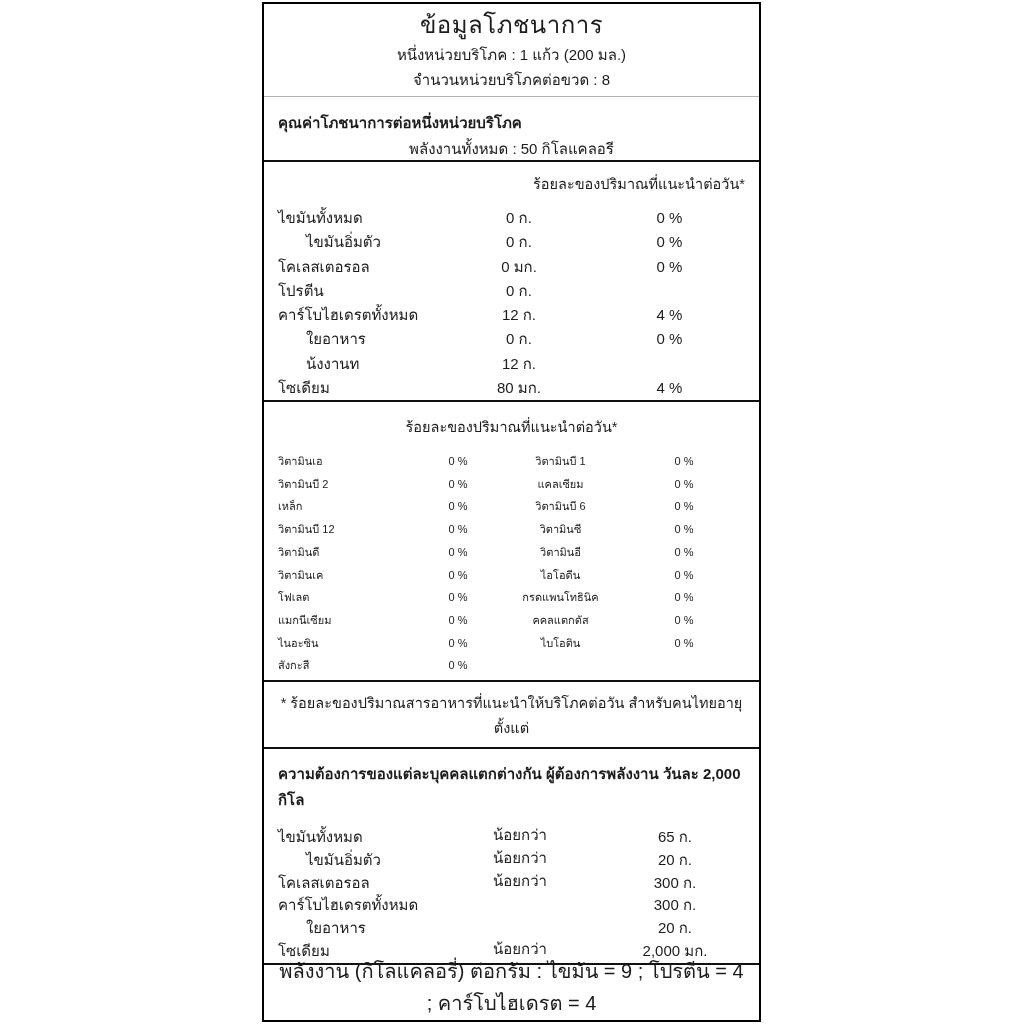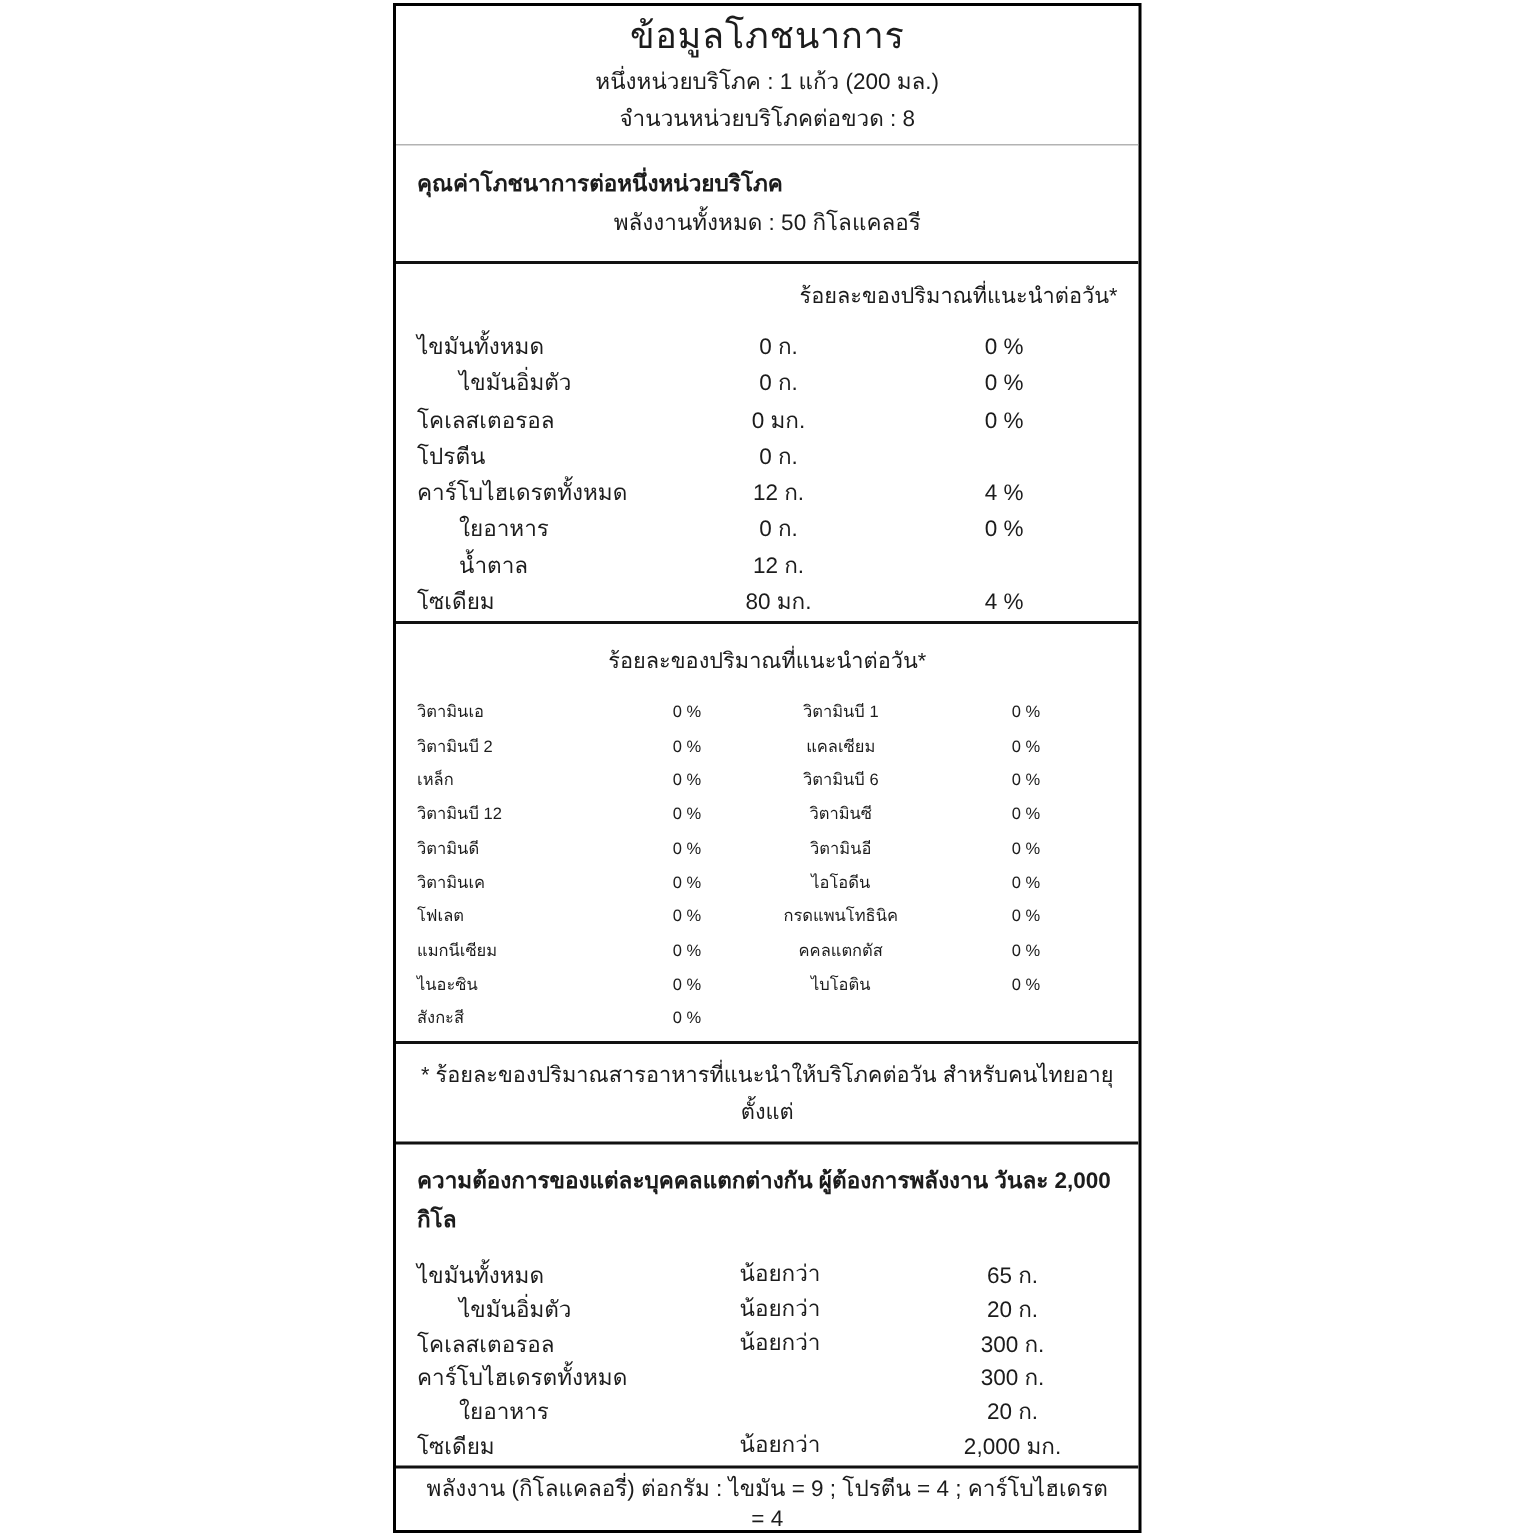--- a/index.html
+++ b/index.html
@@ -27,21 +27,21 @@
     text-align: center;
     font-size: 24px;
     font-weight: 400;
     line-height: 34px;
     margin-top: 4px;
     letter-spacing: 0.5px;
   }
   .serving-line { font-size: 15px; line-height: 25px; text-align: center; }
 
   
-  .sec-energy { height: 78px; border-top: 1px solid #b3b3b3; padding-top: 13px; }
+  .sec-energy { height: 64px; border-top: 1px solid #b3b3b3; padding-top: 13px; }
   .bold-line { font-size: 15px; font-weight: bold; line-height: 26px; }
   .plain-line { font-size: 15px; line-height: 26px; text-align: center; }
 
   
   .sec-nutrients { height: 240px; border-top: 2px solid #111; padding-top: 10px; }
   .rdi-right { font-size: 14.5px; text-align: right; line-height: 24px; margin-bottom: 10px; }
   .nrow { display: grid; grid-template-columns: 166px 150px 1fr; font-size: 15px; line-height: 24.3px; }
   .nname { text-align: left; }
   .namt, .npct { text-align: center; }
   .ind { padding-left: 28px; }
@@ -61,21 +61,21 @@
   .sec-daily { height: 216px; border-top: 2px solid #111; padding-top: 12px; }
   .daily-head { font-size: 15px; font-weight: bold; line-height: 26px; }
   .daily-rows { margin-top: 13px; }
   .drow { display: grid; grid-template-columns: 215px 112px 1fr; font-size: 15px; line-height: 22.8px; }
   .dname { text-align: left; }
   .dq { text-align: left; font-family: Liberation Mono, monospace; }
   .damt { text-align: center; }
 
   
   .sec-footer { height: 45px; border-top: 2px solid #111; display: flex; align-items: center; justify-content: center; }
-  .footer-line { font-size: 15px; text-align: center; }
+  .footer-line { font-size: 20px; text-align: center; }
 </style>
 </head>
 <body>
 
 <div class="label-box">
 
   <div class="sec sec-top">
     <div class="label-title">ข้อมูลโภชนาการ</div>
     <div class="serving-line">หนึ่งหน่วยบริโภค : 1 แก้ว (200 มล.)</div>
     <div class="serving-line">จำนวนหน่วยบริโภคต่อขวด : 8</div>
@@ -113,21 +113,21 @@
       <span class="nname">คาร์โบไฮเดรตทั้งหมด</span>
       <span class="namt">12 ก.</span>
       <span class="npct">4 %</span>
     </div>
     <div class="nrow">
       <span class="nname ind">ใยอาหาร</span>
       <span class="namt">0 ก.</span>
       <span class="npct">0 %</span>
     </div>
     <div class="nrow">
-      <span class="nname ind">น้ำตาล</span>
+      <span class="nname ind">น้งงานท</span>
       <span class="namt">12 ก.</span>
       <span class="npct"></span>
     </div>
     <div class="nrow">
       <span class="nname">โซเดียม</span>
       <span class="namt">80 มก.</span>
       <span class="npct">4 %</span>
     </div>
   </div>
 

